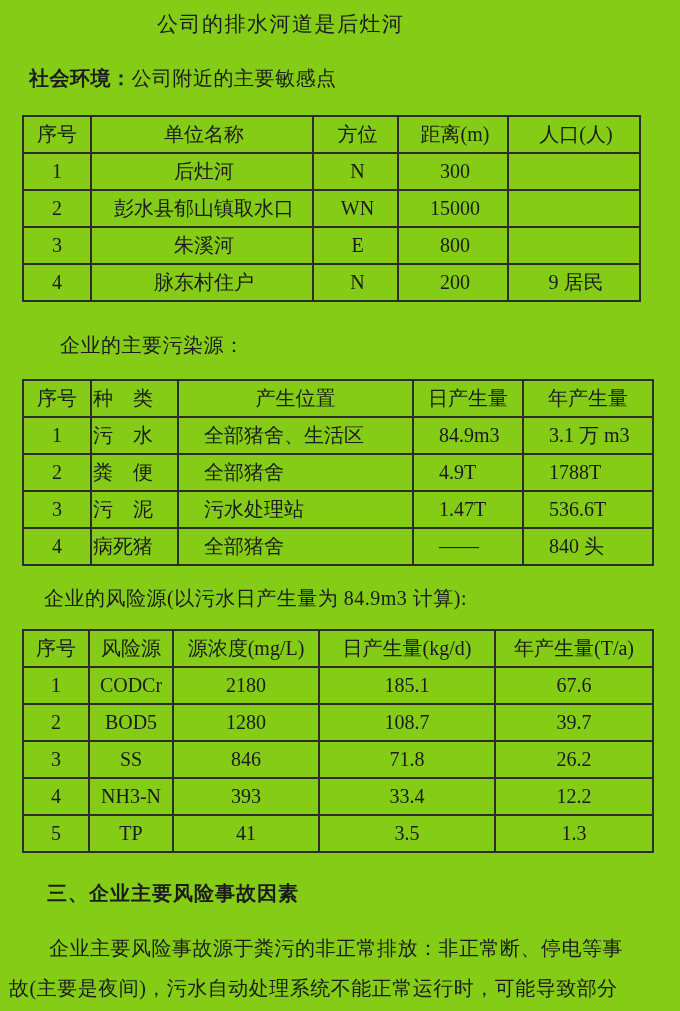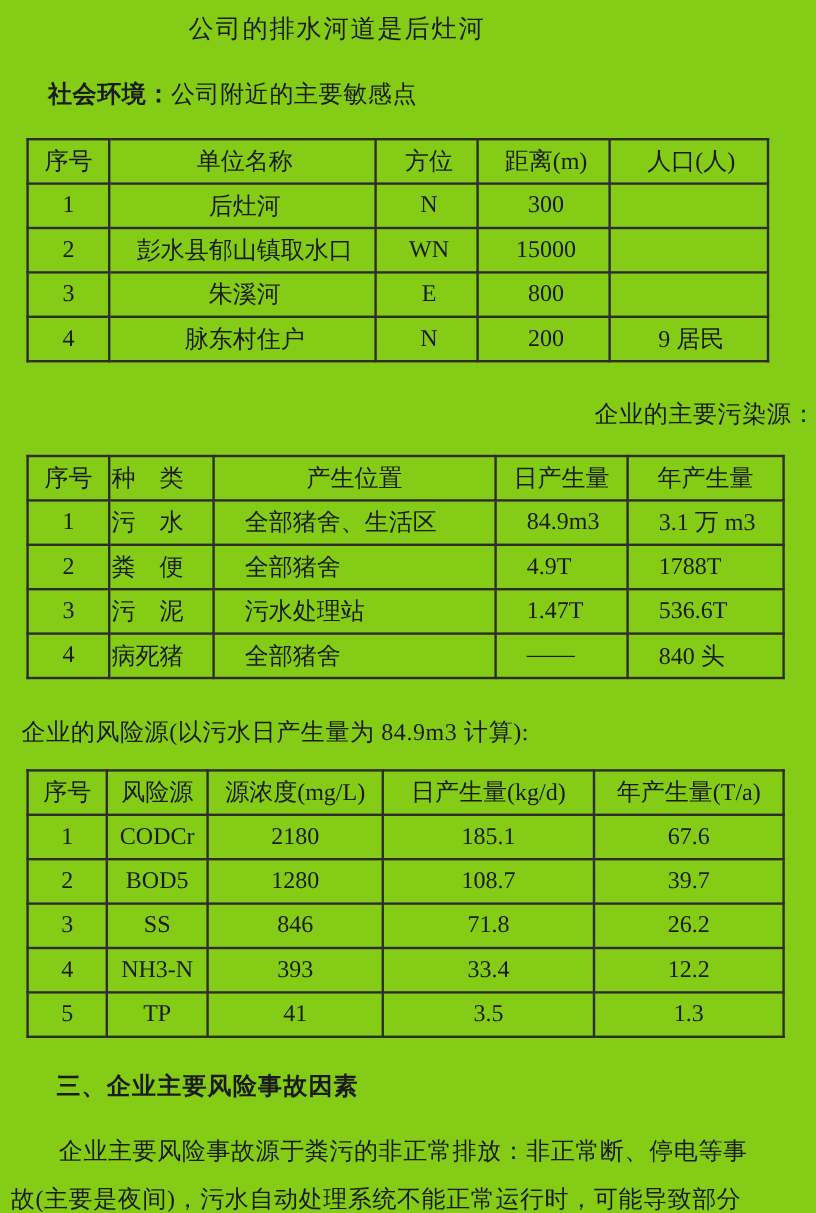--- a/index.html
+++ b/index.html
@@ -6,24 +6,24 @@
   .doc{
     width:680px;height:1011px;margin:0 auto;background:#84cc16;
     color:#1b1b1b;font-family:"Liberation Serif","DejaVu Serif",serif;
     overflow:hidden;box-sizing:border-box;
   }
   .title{
     margin:0;padding:10px 0 0 157px;
     font-size:21px;font-weight:normal;letter-spacing:1.5px;
   }
   .intro{font-size:20px;letter-spacing:0.5px;}
-  .social{margin-top:27px;padding-left:40px;}
+  .social{margin-top:27px;padding-left:29px;}
   .bold{font-weight:bold;}
-  .intro2{margin-top:30px;padding-left:60px;text-align:right;}
-  .intro3{margin-top:31px;padding-left:18px;}
+  .intro2{margin-top:30px;padding-left:60px;}
+  .intro3{margin-top:19px;padding-left:44px;}
   table{
     border-collapse:collapse;table-layout:fixed;
     font-size:20px;
     border-radius:26px;
   }
   .t1{margin:23px 0 0 22px;width:617px;}
   .t2{margin:20px 0 0 22px;width:630px;}
   .t3{margin:17px 0 0 22px;width:630px;}
   th,td{
     border:2px solid #2d2d2d;

